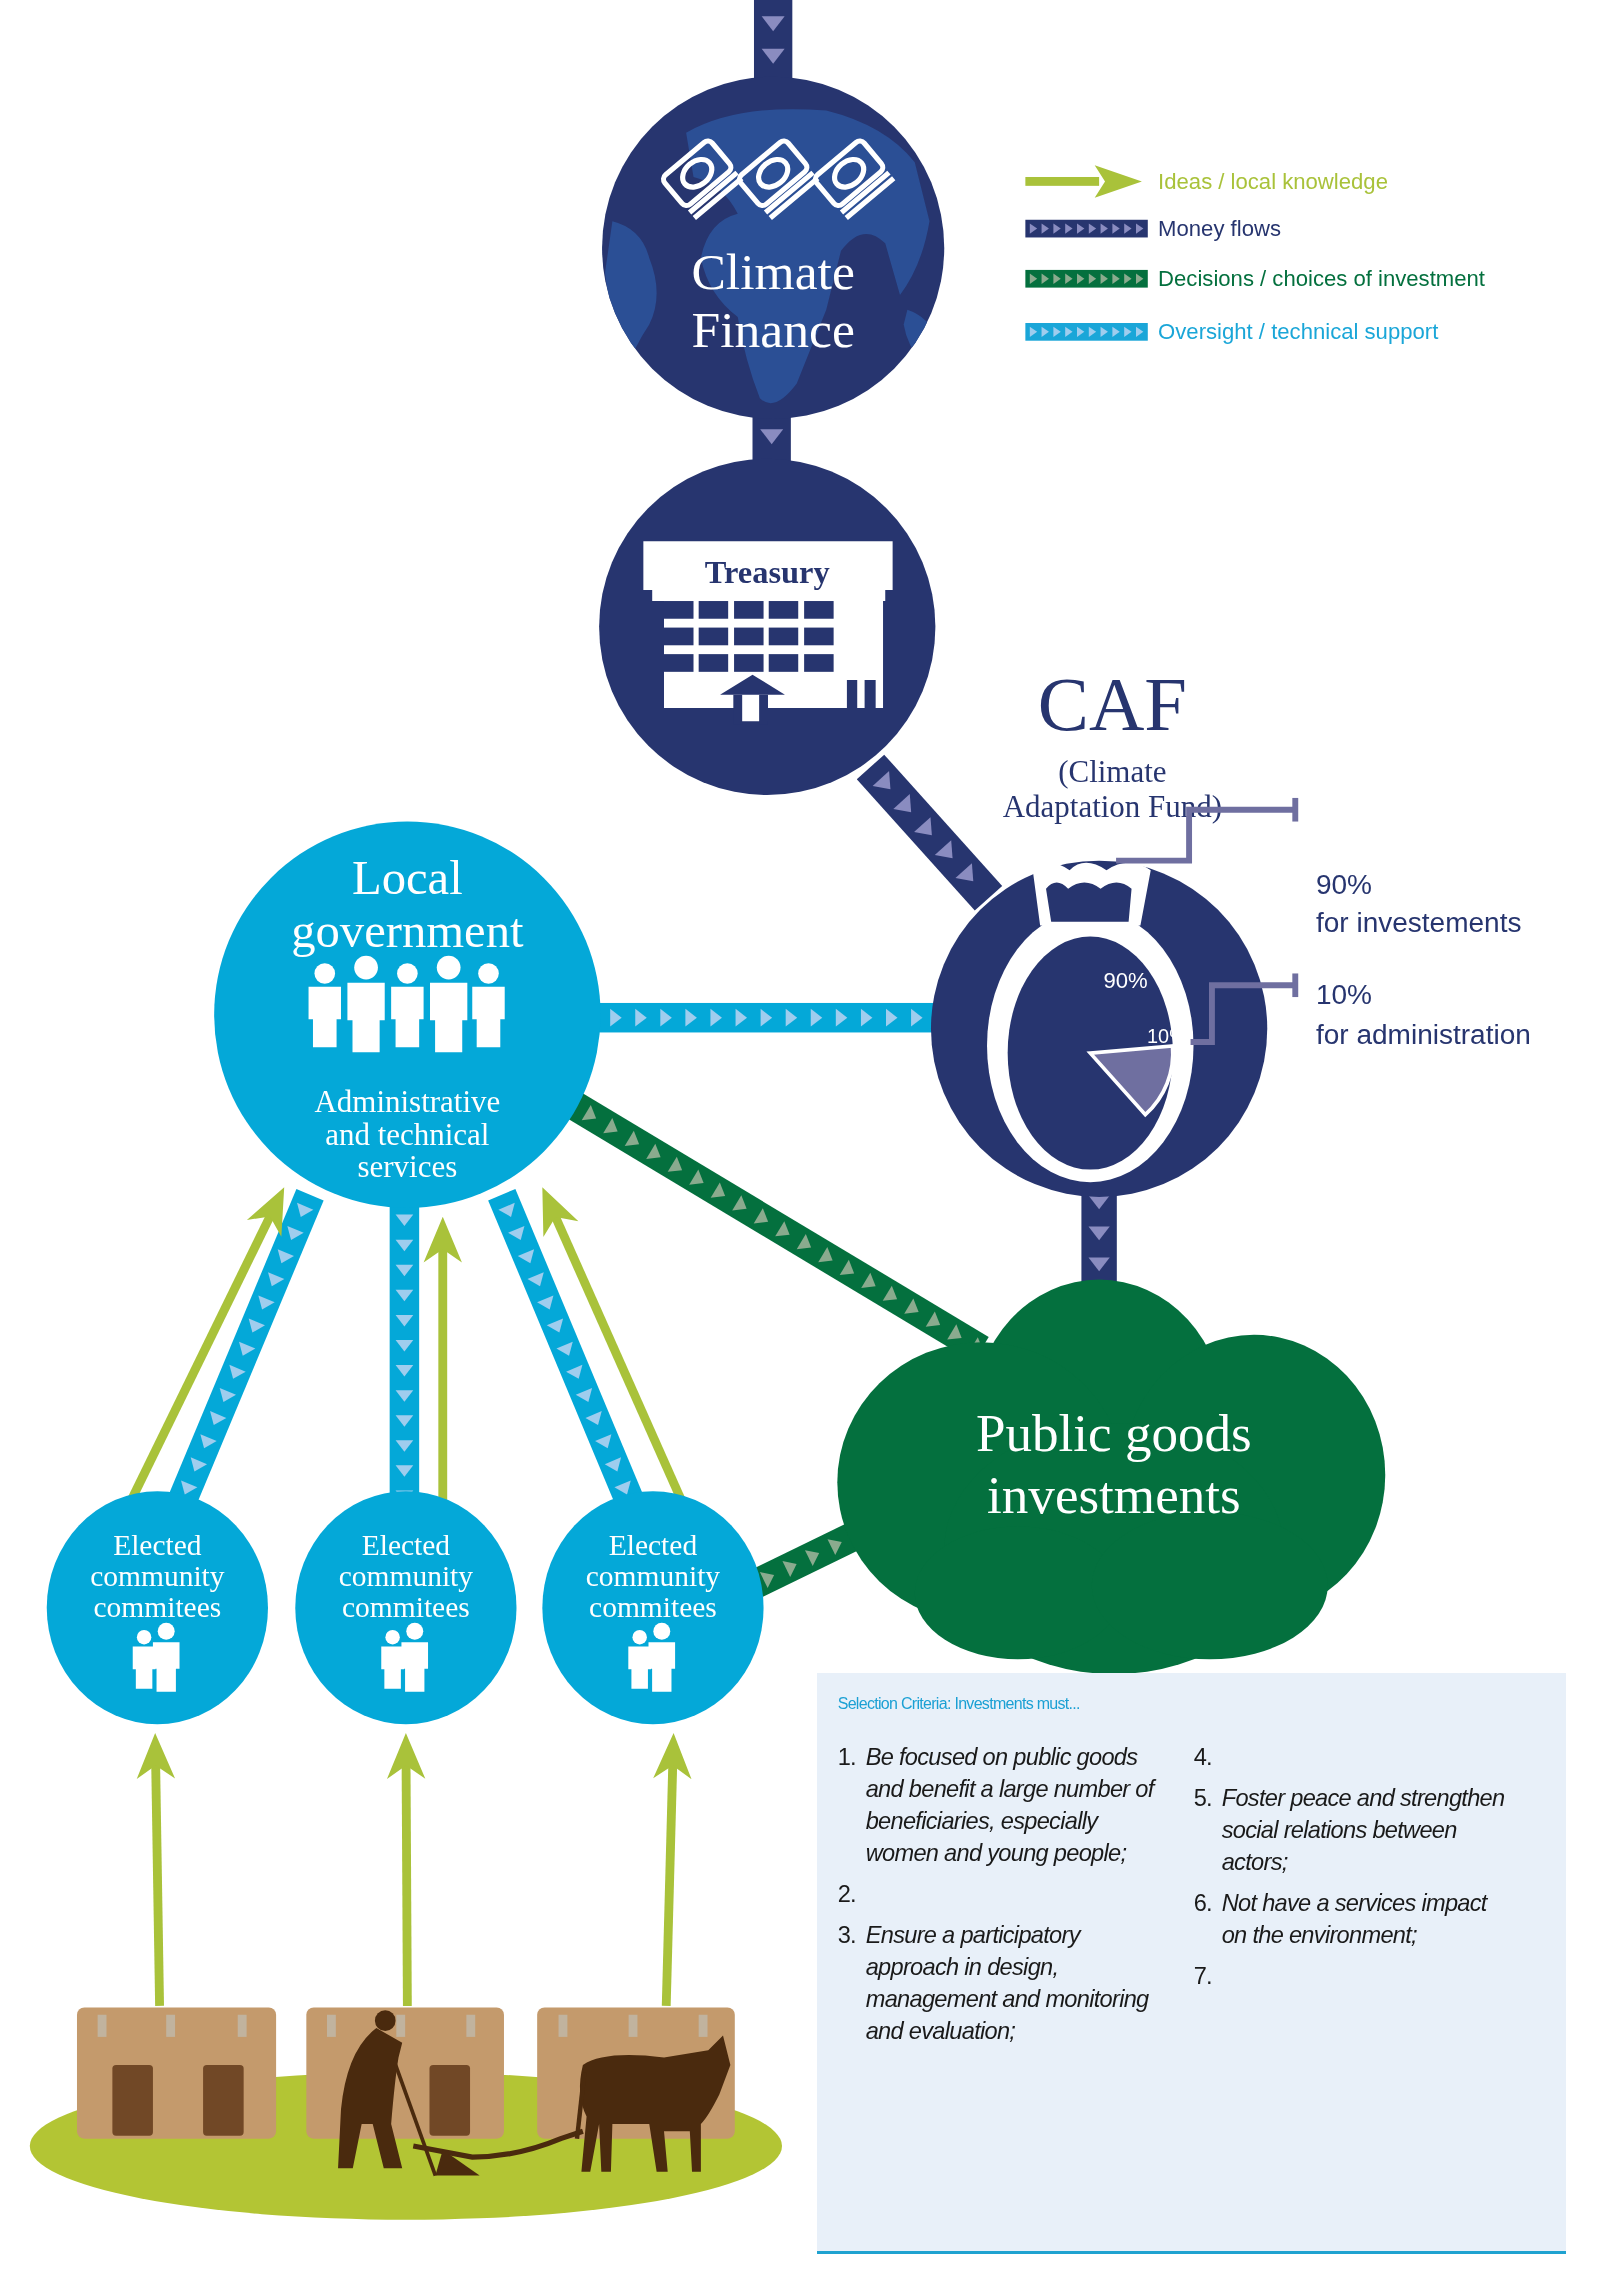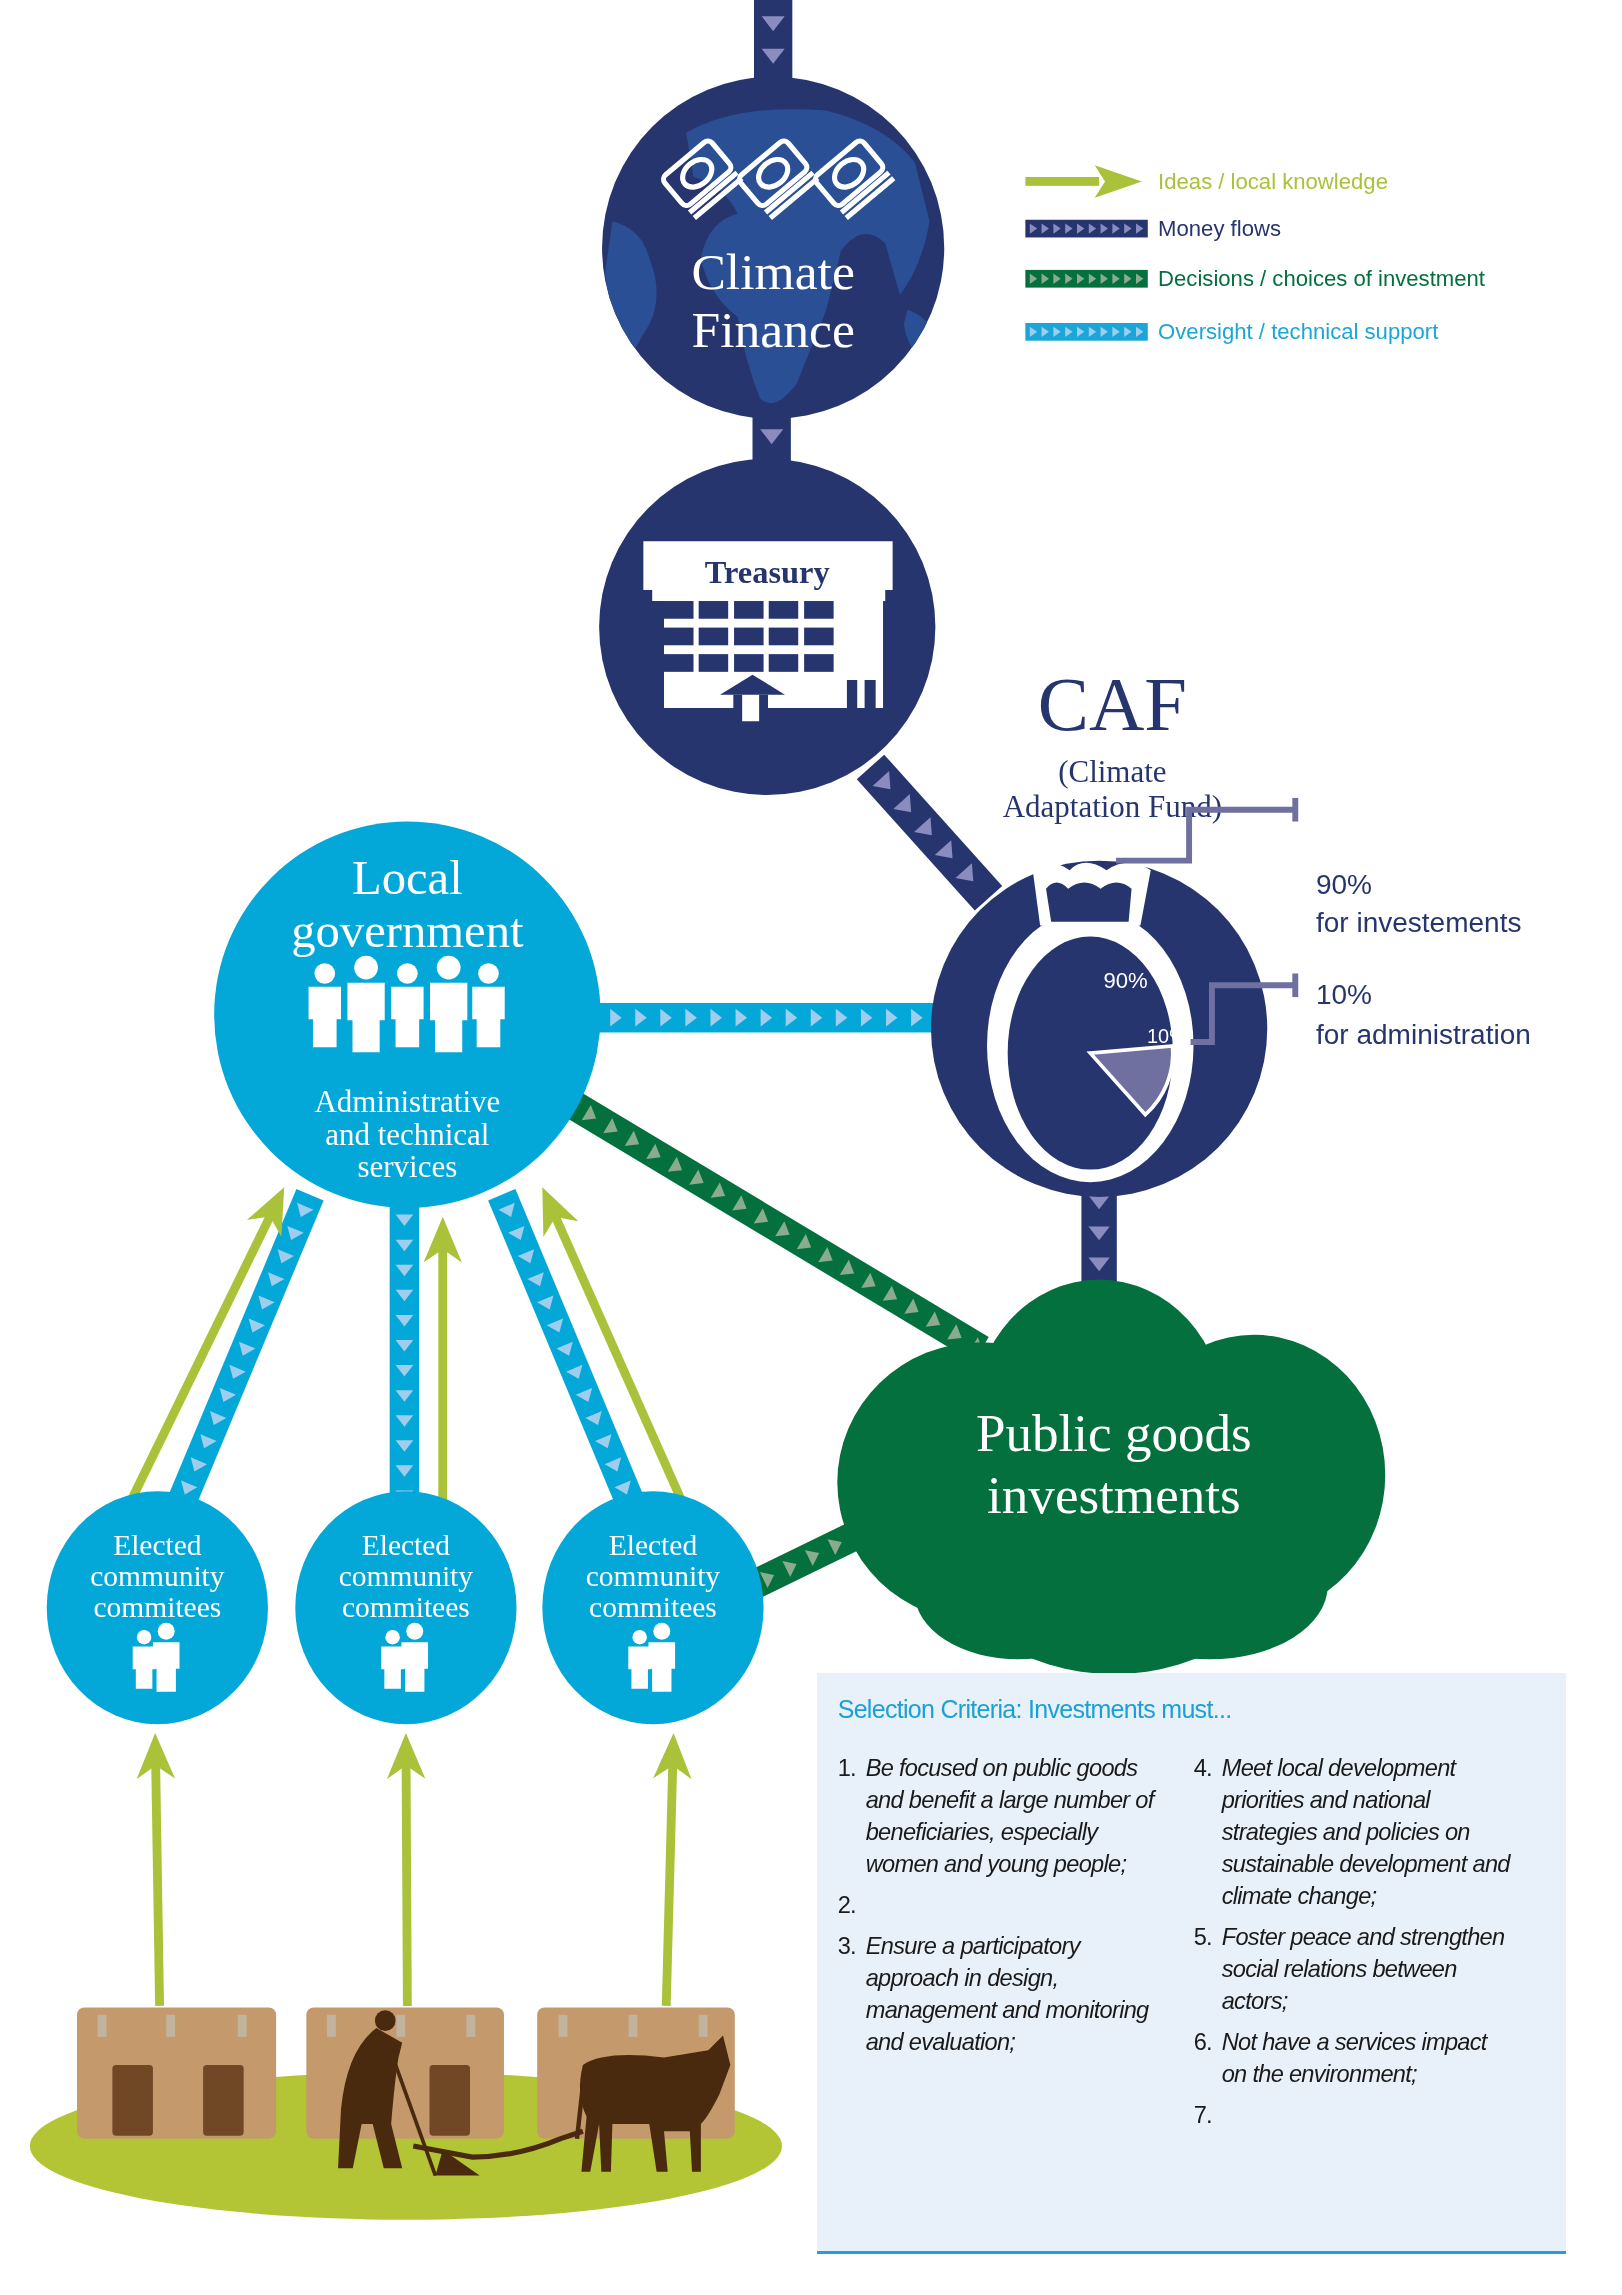--- a/index.html
+++ b/index.html
@@ -6,21 +6,21 @@
   body { width: 1623px; height: 2295px; position: relative; overflow: hidden; }
   #diagram { position: absolute; left: 0; top: 0; width: 1623px; height: 2295px; }
   .node-text { font-family: "Liberation Serif", "DejaVu Serif", serif; fill: #ffffff; text-anchor: middle; }
   .legend-text { font-family: "Liberation Sans", "DejaVu Sans", sans-serif; font-size: 30px; }
   .criteria-box {
     position: absolute; left: 817px; top: 1673px; width: 749px; height: 581px;
     background: #e8f0f9; border-bottom: 3.7px solid #1fa2d0; box-sizing: border-box;
     padding: 22px 0 0 20.7px;
   }
   .criteria-title {
-    font-family: "Liberation Sans", "DejaVu Sans", sans-serif; font-size: 25px; color: #1ba0d4;
+    font-family: "Liberation Sans", "DejaVu Sans", sans-serif; font-size: 16px; color: #1ba0d4;
     letter-spacing: -0.7px; margin-bottom: 28px;
   }
   .criteria-cols { display: flex; }
   .criteria-col { width: 356px; }
   .criteria-col + .criteria-col { width: 369px; }
   .criteria-item { display: flex; font-family: "Liberation Sans", "DejaVu Sans", sans-serif; font-size: 23.6px;
     line-height: 32px; color: #1a1a1a; letter-spacing: -0.7px; margin-bottom: 8.9px; }
   .criteria-num { width: 28px; flex: none; }
   .criteria-text { width: 295px; font-style: italic; }
 </style>
@@ -487,21 +487,20 @@
           <span class="criteria-num">2.</span>
         </div>
       <div class="criteria-item">
           <span class="criteria-num">3.</span>
           <span class="criteria-text">Ensure a participatory approach in design, management and monitoring and evaluation;</span>
         </div>
     </div>
     <div class="criteria-col">
       <div class="criteria-item">
           <span class="criteria-num">4.</span>
-          <span class="criteria-text">Meet local development priorities and national strategies and policies on sustainable development and climate change;</span>
         </div>
       <div class="criteria-item">
           <span class="criteria-num">5.</span>
           <span class="criteria-text">Foster peace and strengthen social relations between actors;</span>
         </div>
       <div class="criteria-item">
           <span class="criteria-num">6.</span>
           <span class="criteria-text">Not have a services impact on the environment;</span>
         </div>
       <div class="criteria-item">

